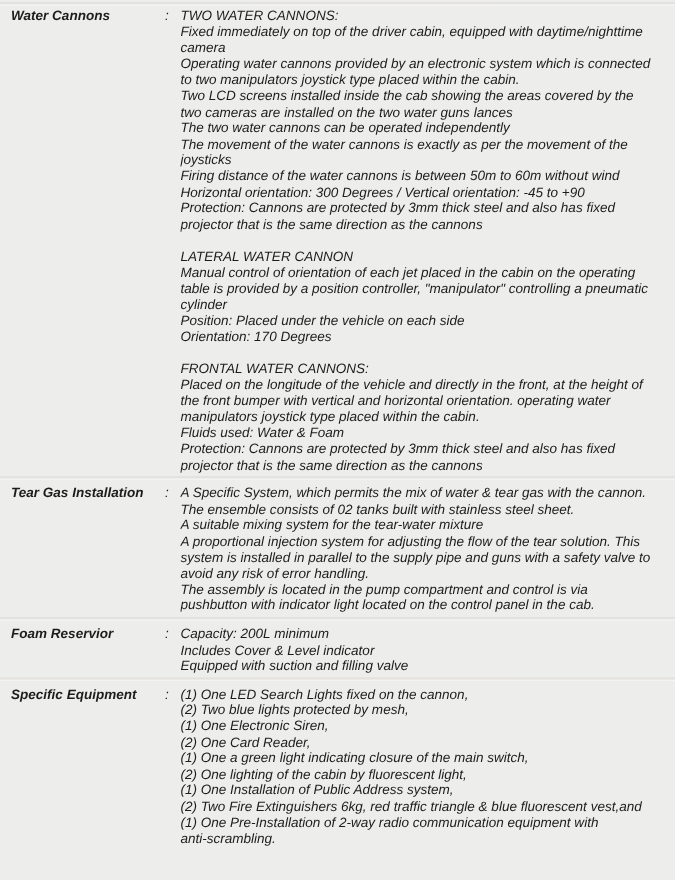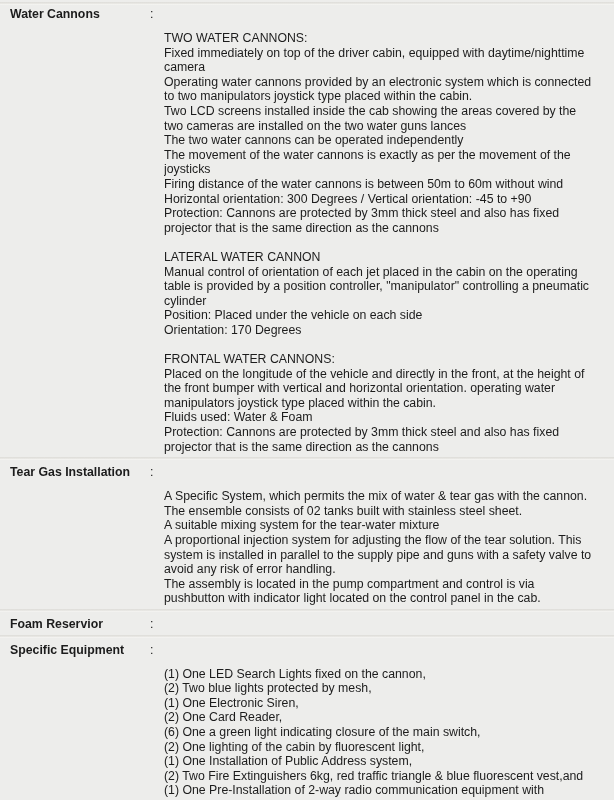--- a/index.html
+++ b/index.html
@@ -15,20 +15,21 @@
     font-family: "Liberation Sans", "DejaVu Sans", sans-serif;
     font-size: 12.3px;
     line-height: 14.6px;
     -webkit-font-smoothing: antialiased;
   }
   #page {
     width: 614px;
     height: 680px;
     padding-top: 2px;
     box-sizing: border-box;
+    font-style: italic;
   }
   .divider {
     height: 3px;
     background: linear-gradient(180deg, #DDDCD8 0%, #E6E5E1 45%, #F8F8F6 100%);
   }
   .row {
     display: grid;
     grid-template-columns: 140px 14px 450px;
     padding: 5px 0 3px 10px;
     box-sizing: border-box;
@@ -38,21 +39,20 @@
   }
   .label {
     font-weight: bold;
     white-space: nowrap;
   }
   .colon {
     text-align: left;
   }
   .body-lines {
     overflow: hidden;
-    margin-top: 24px;
   }
   .line {
     white-space: nowrap;
     height: 14.6px;
   }
   .line.blank {
     height: 14.6px;
   }
 </style>
 </head>
@@ -108,31 +108,36 @@
           <div class="line">system is installed in parallel to the supply pipe and guns with a safety valve to</div>
           <div class="line">avoid any risk of error handling.</div>
           <div class="line">The assembly is located in the pump compartment and control is via</div>
           <div class="line">pushbutton with indicator light located on the control panel in the cab.</div>
         </div>
       </div>
       <div class="divider"></div>
       <div class="row">
         <div class="label">Foam Reservior</div>
         <div class="colon">:</div>
+        <div class="body-lines">
+          <div class="line">Capacity: 200L minimum</div>
+          <div class="line">Includes Cover &amp; Level indicator</div>
+          <div class="line">Equipped with suction and filling valve</div>
+        </div>
       </div>
       <div class="divider"></div>
       <div class="row">
         <div class="label">Specific Equipment</div>
         <div class="colon">:</div>
         <div class="body-lines">
           <div class="line">(1) One LED Search Lights fixed on the cannon,</div>
           <div class="line">(2) Two blue lights protected by mesh,</div>
           <div class="line">(1) One Electronic Siren,</div>
           <div class="line">(2) One Card Reader,</div>
-          <div class="line">(6) One a green light indicating closure of the main switch,</div>
+          <div class="line">(1) One a green light indicating closure of the main switch,</div>
           <div class="line">(2) One lighting of the cabin by fluorescent light,</div>
           <div class="line">(1) One Installation of Public Address system,</div>
           <div class="line">(2) Two Fire Extinguishers 6kg, red traffic triangle &amp; blue fluorescent vest,and</div>
           <div class="line">(1) One Pre-Installation of 2-way radio communication equipment with</div>
           <div class="line">anti-scrambling.</div>
         </div>
       </div>
     </div>
 </div>
 

